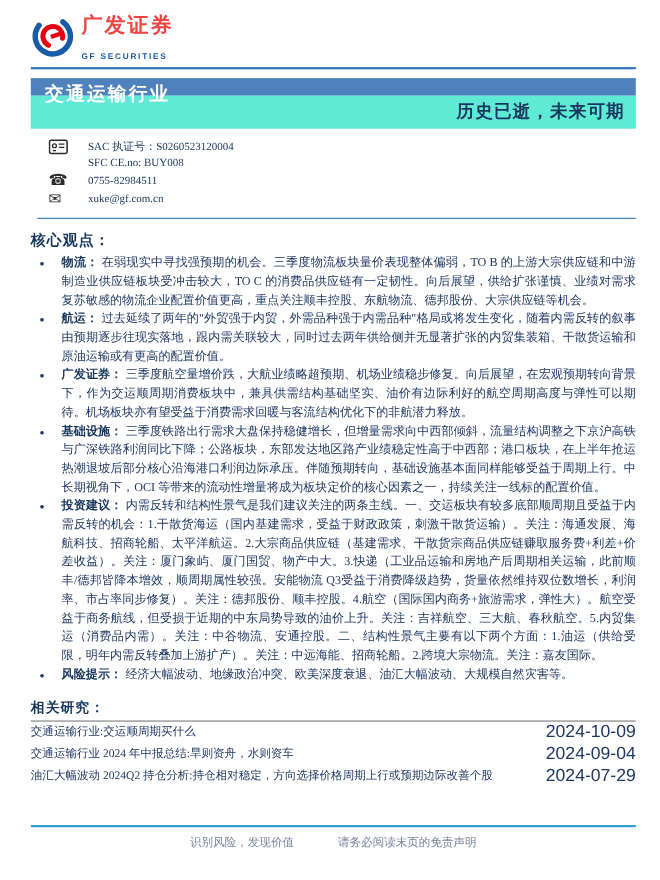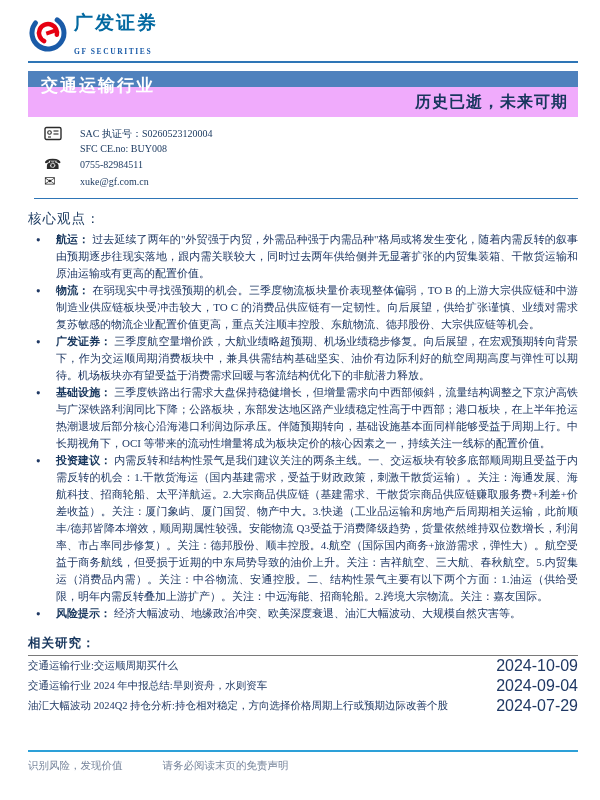--- a/index.html
+++ b/index.html
@@ -8,67 +8,67 @@
     position:relative; width:600px; height:800px; margin:0 auto;
     background:#ffffff; overflow:hidden;
     font-family:"Liberation Serif", serif; color:#1f3864;
   }
   
   .header {
     display:flex; justify-content:space-between; align-items:flex-start;
     margin:10px 22px 0 28px; padding-bottom:5px; border-bottom:2px solid #2e75b6;
   }
   .brand { display:flex; align-items:center; gap:6px; }
-  .brand-cn { font-size:19px; font-weight:700; color:#0369a1; letter-spacing:2px; font-family:"Liberation Sans", sans-serif; }
-  .brand-en { font-size:7.5px; font-weight:700; color:#1a5ba8; letter-spacing:1.6px; font-family:Liberation Serif, serif; margin-top:11px; }
+  .brand-cn { font-size:19px; font-weight:700; color:#ef4444; letter-spacing:2px; font-family:"Liberation Sans", sans-serif; }
+  .brand-en { font-size:7.5px; font-weight:700; color:#1a5ba8; letter-spacing:1.6px; font-family:Liberation Sans, sans-serif; margin-top:11px; }
   .header-right { text-align:right; padding-top:2px; }
   .h-cat { font-size:12.5px; font-weight:700; color:#17365d; }
   .h-date, .h-label { font-size:9.5px; color:#17365d; line-height:15px; }
   
   .title-bar {
     margin:8px 22px 0 28px; height:16px; line-height:30px;
     background:#4f81bd; color:#ffffff; font-size:17px; font-weight:700;
     padding-left:13px; letter-spacing:2px;
   }
   .subtitle-bar {
     margin:0 22px 0 28px; height:30px; line-height:30px;
-    background:#f0abfc; color:#17365d; font-size:16px; font-weight:700;
+    background:#5eead4; color:#17365d; font-size:16px; font-weight:700;
     text-align:right; padding-right:10px; letter-spacing:1px;
   }
   
   .analyst { margin:9px 22px 0 34px; padding-bottom:7px; border-bottom:1.5px solid #2e75b6; font-size:10px; color:#17365d; }
   .a-row { display:flex; align-items:flex-start; line-height:16px; margin-bottom:1px; }
   .a-col1 { width:46px; flex:0 0 46px; }
   .a-col1.icon-cell { padding-left:10px; color:#2b2b2b; }
   .a-role { font-weight:700; }
   .a-glyph { font-size:14px; line-height:16px; }
   .a-lines div { line-height:15px; }
   .a-val { flex:1; }
   
-  .core-heading { margin:11px 28px 2px 28px; font-size:13.5px; font-weight:400; color:#17365d; letter-spacing:1px; }
+  .core-heading { margin:11px 28px 2px 28px; font-size:13.5px; font-weight:700; color:#17365d; letter-spacing:1px; }
   ul.bullets { list-style:none; margin:3px 22px 0 34px; }
   ul.bullets li {
     position:relative; padding-left:22px; font-size:11px; line-height:17px;
     text-align:justify; color:#1f3864;
   }
   ul.bullets li::before {
     content:"●"; position:absolute; left:2px; top:0; font-size:7.5px; color:#1f3864;
   }
   .bl { font-weight:700; margin-right:3px; color:#17365d; }
   
   .related { margin:13px 22px 0 28px; }
   .rel-heading { font-size:12.5px; font-weight:700; color:#17365d; padding-bottom:3px; border-bottom:1px solid #7a7a7a; letter-spacing:1px; }
   .rel-row { display:flex; justify-content:space-between; font-size:10.5px; line-height:20px; color:#1f3864; }
   .rel-title { flex:1; padding-right:10px; white-space:nowrap; overflow:hidden; }
   .rel-date { flex:0 0 auto; font-family:Liberation Sans, sans-serif; font-size:16px; }
   
   .footer {
     position:absolute; left:28px; right:22px; bottom:27px;
     border-top:2.5px solid #2da0d8; padding-top:7px;
-    display:flex; justify-content:flex-start;
+    display:flex; justify-content:center;
     font-size:10.5px; color:#76849b; font-family:"Liberation Sans", sans-serif;gap:40px;
   }
 </style>
 </head>
 <body>
 
 <div class="page">
 
   <div class="header">
     <div class="brand">
@@ -114,24 +114,24 @@
     <div class="a-row">
       <div class="a-col1 icon-cell a-glyph">✉</div>
       <div class="a-val">xuke@gf.com.cn</div>
     </div>
   </div>
 
   <div class="core">
     <div class="core-heading">核心观点：</div>
     <ul class="bullets">
       <li>
-        <span class="bl">航运：</span><span>过去延续了两年的"外贸强于内贸，外需品种强于内需品种"格局或将发生变化，随着内需反转的叙事由预期逐步往现实落地，跟内需关联较大，同时过去两年供给侧并无显著扩张的内贸集装箱、干散货运输和原油运输或有更高的配置价值。</span>
+        <span class="bl">物流：</span><span>在弱现实中寻找强预期的机会。三季度物流板块量价表现整体偏弱，TO B 的上游大宗供应链和中游制造业供应链板块受冲击较大，TO C 的消费品供应链有一定韧性。向后展望，供给扩张谨慎、业绩对需求复苏敏感的物流企业配置价值更高，重点关注顺丰控股、东航物流、德邦股份、大宗供应链等机会。</span>
       </li>
       <li>
-        <span class="bl">物流：</span><span>在弱现实中寻找强预期的机会。三季度物流板块量价表现整体偏弱，TO B 的上游大宗供应链和中游制造业供应链板块受冲击较大，TO C 的消费品供应链有一定韧性。向后展望，供给扩张谨慎、业绩对需求复苏敏感的物流企业配置价值更高，重点关注顺丰控股、东航物流、德邦股份、大宗供应链等机会。</span>
+        <span class="bl">航运：</span><span>过去延续了两年的"外贸强于内贸，外需品种强于内需品种"格局或将发生变化，随着内需反转的叙事由预期逐步往现实落地，跟内需关联较大，同时过去两年供给侧并无显著扩张的内贸集装箱、干散货运输和原油运输或有更高的配置价值。</span>
       </li>
       <li>
         <span class="bl">广发证券：</span><span>三季度航空量增价跌，大航业绩略超预期、机场业绩稳步修复。向后展望，在宏观预期转向背景下，作为交运顺周期消费板块中，兼具供需结构基础坚实、油价有边际利好的航空周期高度与弹性可以期待。机场板块亦有望受益于消费需求回暖与客流结构优化下的非航潜力释放。</span>
       </li>
       <li>
         <span class="bl">基础设施：</span><span>三季度铁路出行需求大盘保持稳健增长，但增量需求向中西部倾斜，流量结构调整之下京沪高铁与广深铁路利润同比下降；公路板块，东部发达地区路产业绩稳定性高于中西部；港口板块，在上半年抢运热潮退坡后部分核心沿海港口利润边际承压。伴随预期转向，基础设施基本面同样能够受益于周期上行。中长期视角下，OCI 等带来的流动性增量将成为板块定价的核心因素之一，持续关注一线标的配置价值。</span>
       </li>
       <li>
         <span class="bl">投资建议：</span><span>内需反转和结构性景气是我们建议关注的两条主线。一、交运板块有较多底部顺周期且受益于内需反转的机会：1.干散货海运（国内基建需求，受益于财政政策，刺激干散货运输）。关注：海通发展、海航科技、招商轮船、太平洋航运。2.大宗商品供应链（基建需求、干散货宗商品供应链赚取服务费+利差+价差收益）。关注：厦门象屿、厦门国贸、物产中大。3.快递（工业品运输和房地产后周期相关运输，此前顺丰/德邦皆降本增效，顺周期属性较强。安能物流 Q3受益于消费降级趋势，货量依然维持双位数增长，利润率、市占率同步修复）。关注：德邦股份、顺丰控股。4.航空（国际国内商务+旅游需求，弹性大）。航空受益于商务航线，但受损于近期的中东局势导致的油价上升。关注：吉祥航空、三大航、春秋航空。5.内贸集运（消费品内需）。关注：中谷物流、安通控股。二、结构性景气主要有以下两个方面：1.油运（供给受限，明年内需反转叠加上游扩产）。关注：中远海能、招商轮船。2.跨境大宗物流。关注：嘉友国际。</span>
       </li>

